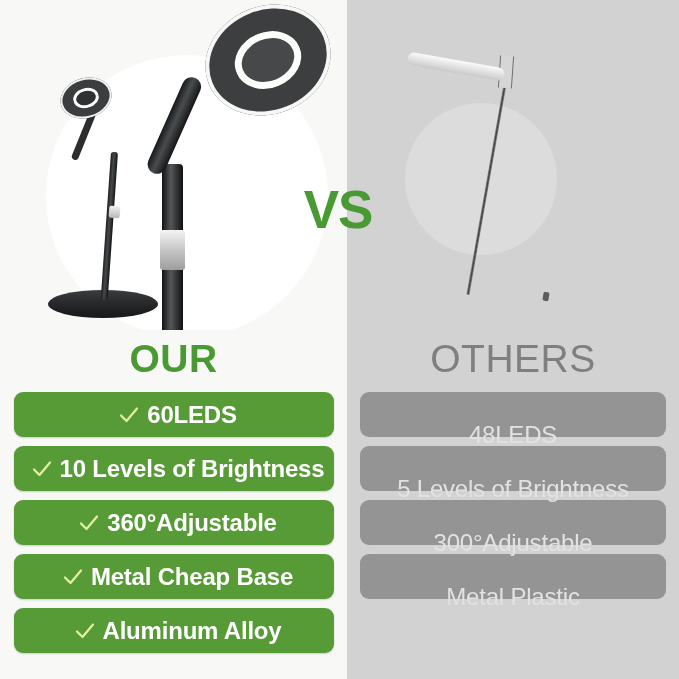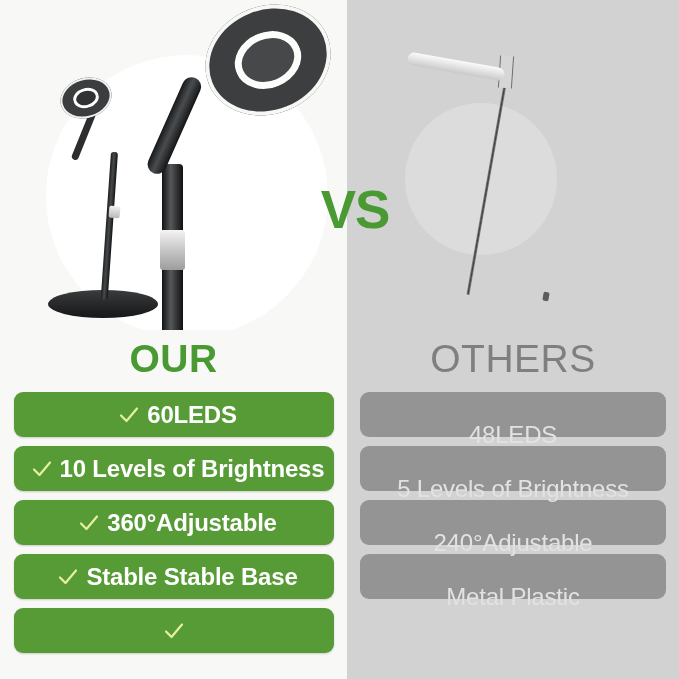--- a/index.html
+++ b/index.html
@@ -197,21 +197,21 @@
     left: 156px; top: 280px;
     width: 6px; height: 9px;
     background: #5d5d5d;
     border-radius: 2px;
     transform: rotate(10deg);
   }
 
   
   .vs {
     position: absolute;
-    left: 313px;
+    left: 296px;
     top: 183px;
     width: 84px;
     text-align: center;
     font-size: 53px;
     font-weight: bold;
     letter-spacing: -1px;
     color: #4a9a33;
     line-height: 1;
   }
 
@@ -356,39 +356,40 @@
           </svg>
       </span>
       <span class="row-label">360°Adjustable</span>
     </div>
     <div class="row row-our">
       <span class="check">
         <svg width="22" height="22" viewBox="0 0 22 22">
             <path d="M3 11.5 L8.5 17 L19 4.5" fill="none" stroke="#e7f0a2" stroke-width="2.2" stroke-linecap="round" stroke-linejoin="round"></path>
           </svg>
       </span>
-      <span class="row-label">Stable Stable Base</span>
-    </div>
-    <div class="row row-our">
-      <span class="check">
-        <svg width="22" height="22" viewBox="0 0 22 22">
-            <path d="M3 11.5 L8.5 17 L19 4.5" fill="none" stroke="#e7f0a2" stroke-width="2.2" stroke-linecap="round" stroke-linejoin="round"></path>
-          </svg>
-      </span>
+      <span class="row-label">Metal Cheap Base</span>
+    </div>
+    <div class="row row-our">
+      <span class="check">
+        <svg width="22" height="22" viewBox="0 0 22 22">
+            <path d="M3 11.5 L8.5 17 L19 4.5" fill="none" stroke="#e7f0a2" stroke-width="2.2" stroke-linecap="round" stroke-linejoin="round"></path>
+          </svg>
+      </span>
+      <span class="row-label">Aluminum Alloy</span>
     </div>
   </div>
 
   <div class="rows rows-others">
     <div class="row row-others">
       <span class="row-label">48LEDS</span>
     </div>
     <div class="row row-others">
       <span class="row-label">5 Levels of Brightness</span>
     </div>
     <div class="row row-others">
-      <span class="row-label">240°Adjustable</span>
+      <span class="row-label">300°Adjustable</span>
     </div>
     <div class="row row-others">
       <span class="row-label">Metal Plastic</span>
     </div>
   </div>
 
 </div>
 
 </body></html>

